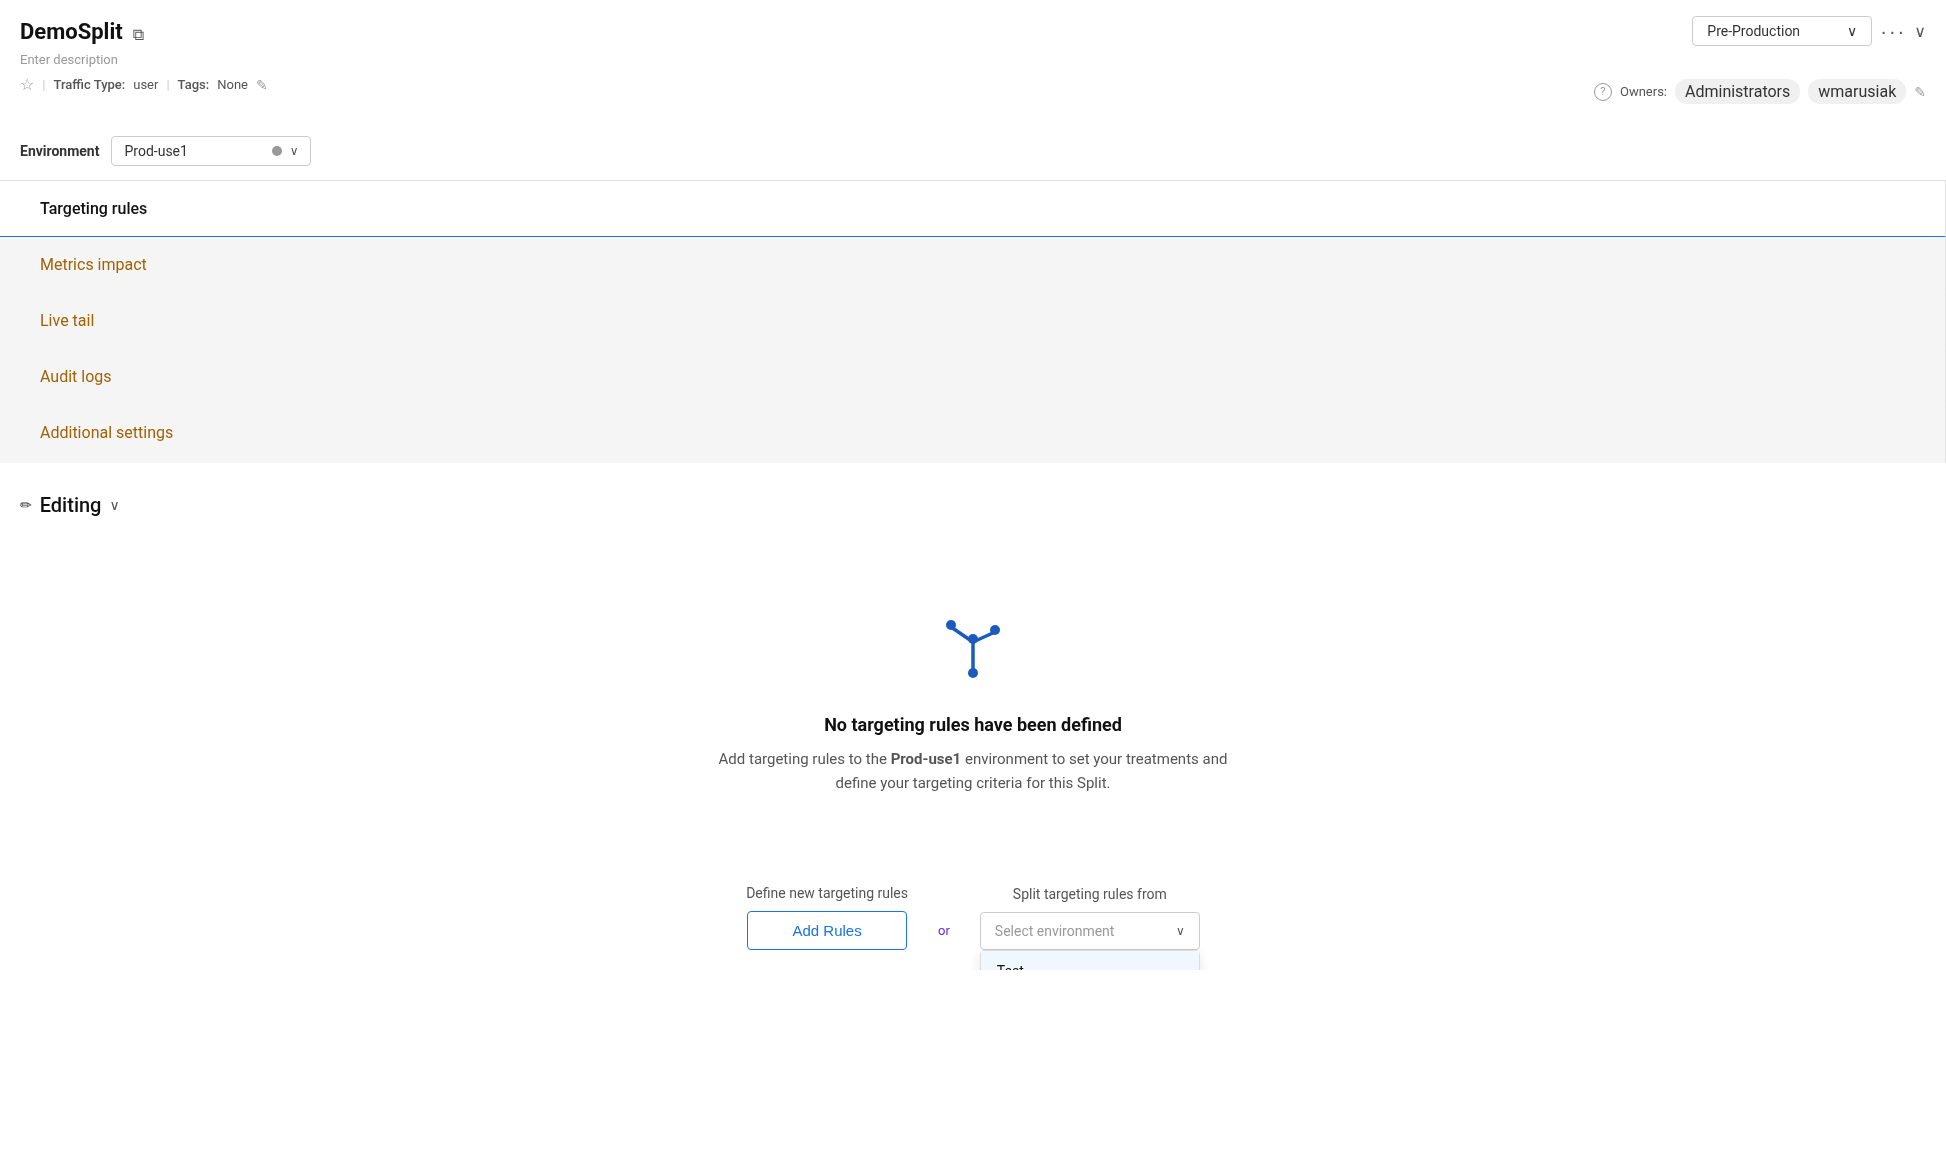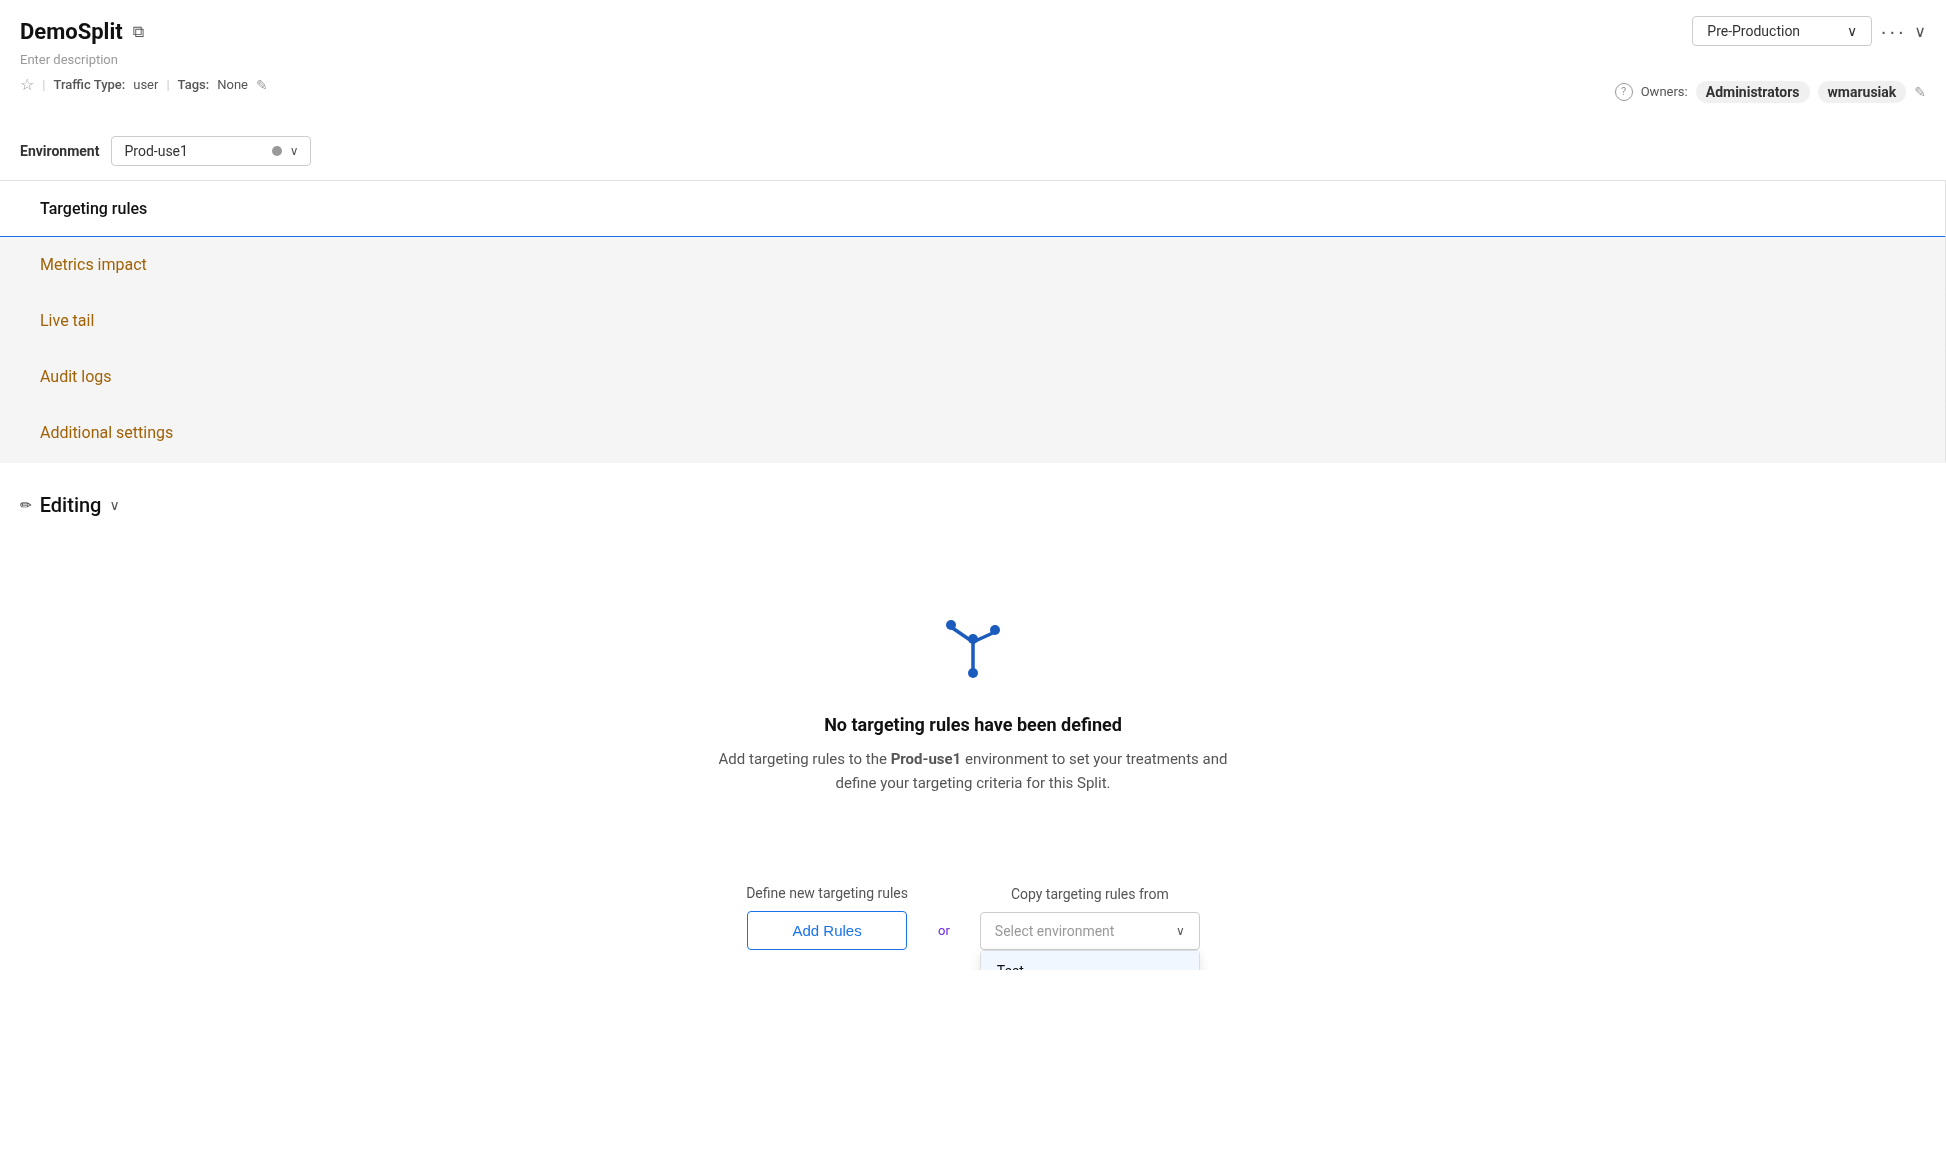--- a/index.html
+++ b/index.html
@@ -1,21 +1,21 @@
 <!DOCTYPE html>
 <html><head>
   <meta charset="utf-8">
   <style>
     * { box-sizing: border-box; margin: 0; padding: 0; }
     body { font-family: -apple-system, BlinkMacSystemFont, 'Segoe UI', Roboto, sans-serif; background: #fff; color: #333; font-size: 14px; }
 
     
     .header { padding: 16px 20px 0 20px; border-bottom: 1px solid #e0e0e0; }
     .header-top { display: flex; align-items: center; justify-content: space-between; margin-bottom: 6px; }
-    .header-title-area { display: flex; align-items: center; gap: 10px; }
+    .header-title-area { display: flex; align-items: flex-end; gap: 10px; }
     .app-title { font-size: 22px; font-weight: 700; color: #111; }
     .copy-icon { color: #555; cursor: pointer; font-size: 16px; }
     .description { color: #999; font-size: 13px; margin-bottom: 8px; }
     .header-meta { display: flex; align-items: center; gap: 8px; font-size: 13px; color: #555; margin-bottom: 14px; }
     .star-icon { color: #999; cursor: pointer; font-size: 16px; }
     .separator { color: #ccc; }
     .meta-label { font-weight: 500; text-align: center; }
     .edit-icon { color: #999; cursor: pointer; font-size: 14px; }
 
     
@@ -24,21 +24,21 @@
     .env-select { display: flex; align-items: center; gap: 8px; border: 1px solid #ccc; border-radius: 4px; padding: 6px 12px; cursor: pointer; background: #fff; font-size: 14px; min-width: 200px; }
     .env-dot { width: 10px; height: 10px; border-radius: 50%; background: #999; display: inline-block; margin-left: auto; }
     .env-chevron { color: #555; font-size: 12px; }
     .env-dropdown-btn { display: flex; align-items: center; gap: 8px; border: 1px solid #ccc; border-radius: 4px; padding: 6px 14px; cursor: pointer; background: #fff; font-size: 14px; min-width: 180px; justify-content: space-between; }
     .dots-btn { border: none; background: none; cursor: pointer; font-size: 20px; color: #555; letter-spacing: 2px; }
     .collapse-btn { border: none; background: none; cursor: pointer; font-size: 16px; color: #555; }
 
     
     .owners-area { display: flex; align-items: center; gap: 8px; font-size: 13px; }
     .owners-label { color: #555; }
-    .owner-badge { background: #f0f0f0; border-radius: 12px; padding: 3px 10px; font-size: 14px; color: #333; font-weight: bold; }
+    .owner-badge { background: #f0f0f0; border-radius: 12px; padding: 3px 10px; font-size: 16px; color: #333; }
     .question-icon { width: 18px; height: 18px; border: 1px solid #999; border-radius: 50%; display: inline-flex; align-items: center; justify-content: center; font-size: 11px; color: #999; cursor: pointer; }
 
     
     .tabs { display: flex; border-bottom: 2px solid #e0e0e0; background: #fff; padding: 0 0; flex-direction: column; }
     .tab { padding: 18px 40px; font-size: 16px; color: #a16207; cursor: pointer; border-bottom: 3px solid transparent; margin-bottom: -2px; white-space: nowrap; background: #f5f5f5; border-right: 1px solid #e0e0e0; }
     .tab:first-child { border-left: none; }
     .tab.active { background: #fff; color: #111; font-weight: 500; border-bottom: 3px solid #1a73e8; }
 
     
     .content { padding: 20px; }
@@ -167,21 +167,21 @@
 
   <div class="actions-row">
     <div class="action-group">
       <span class="action-label">Define new targeting rules</span>
       <button class="add-rules-btn">Add Rules</button>
     </div>
 
     <div class="or-text">or</div>
 
     <div class="action-group">
-      <span class="action-label">Copy targeting rules from</span>
+      <span class="action-label">Split targeting rules from</span>
       <div class="select-wrapper">
         <div class="select-env">
           <span>Select environment</span>
           <span class="select-env-chevron">∨</span>
         </div>
         <div class="dropdown-list">
           <div class="dropdown-item">Test</div>
         </div>
       </div>
     </div>

